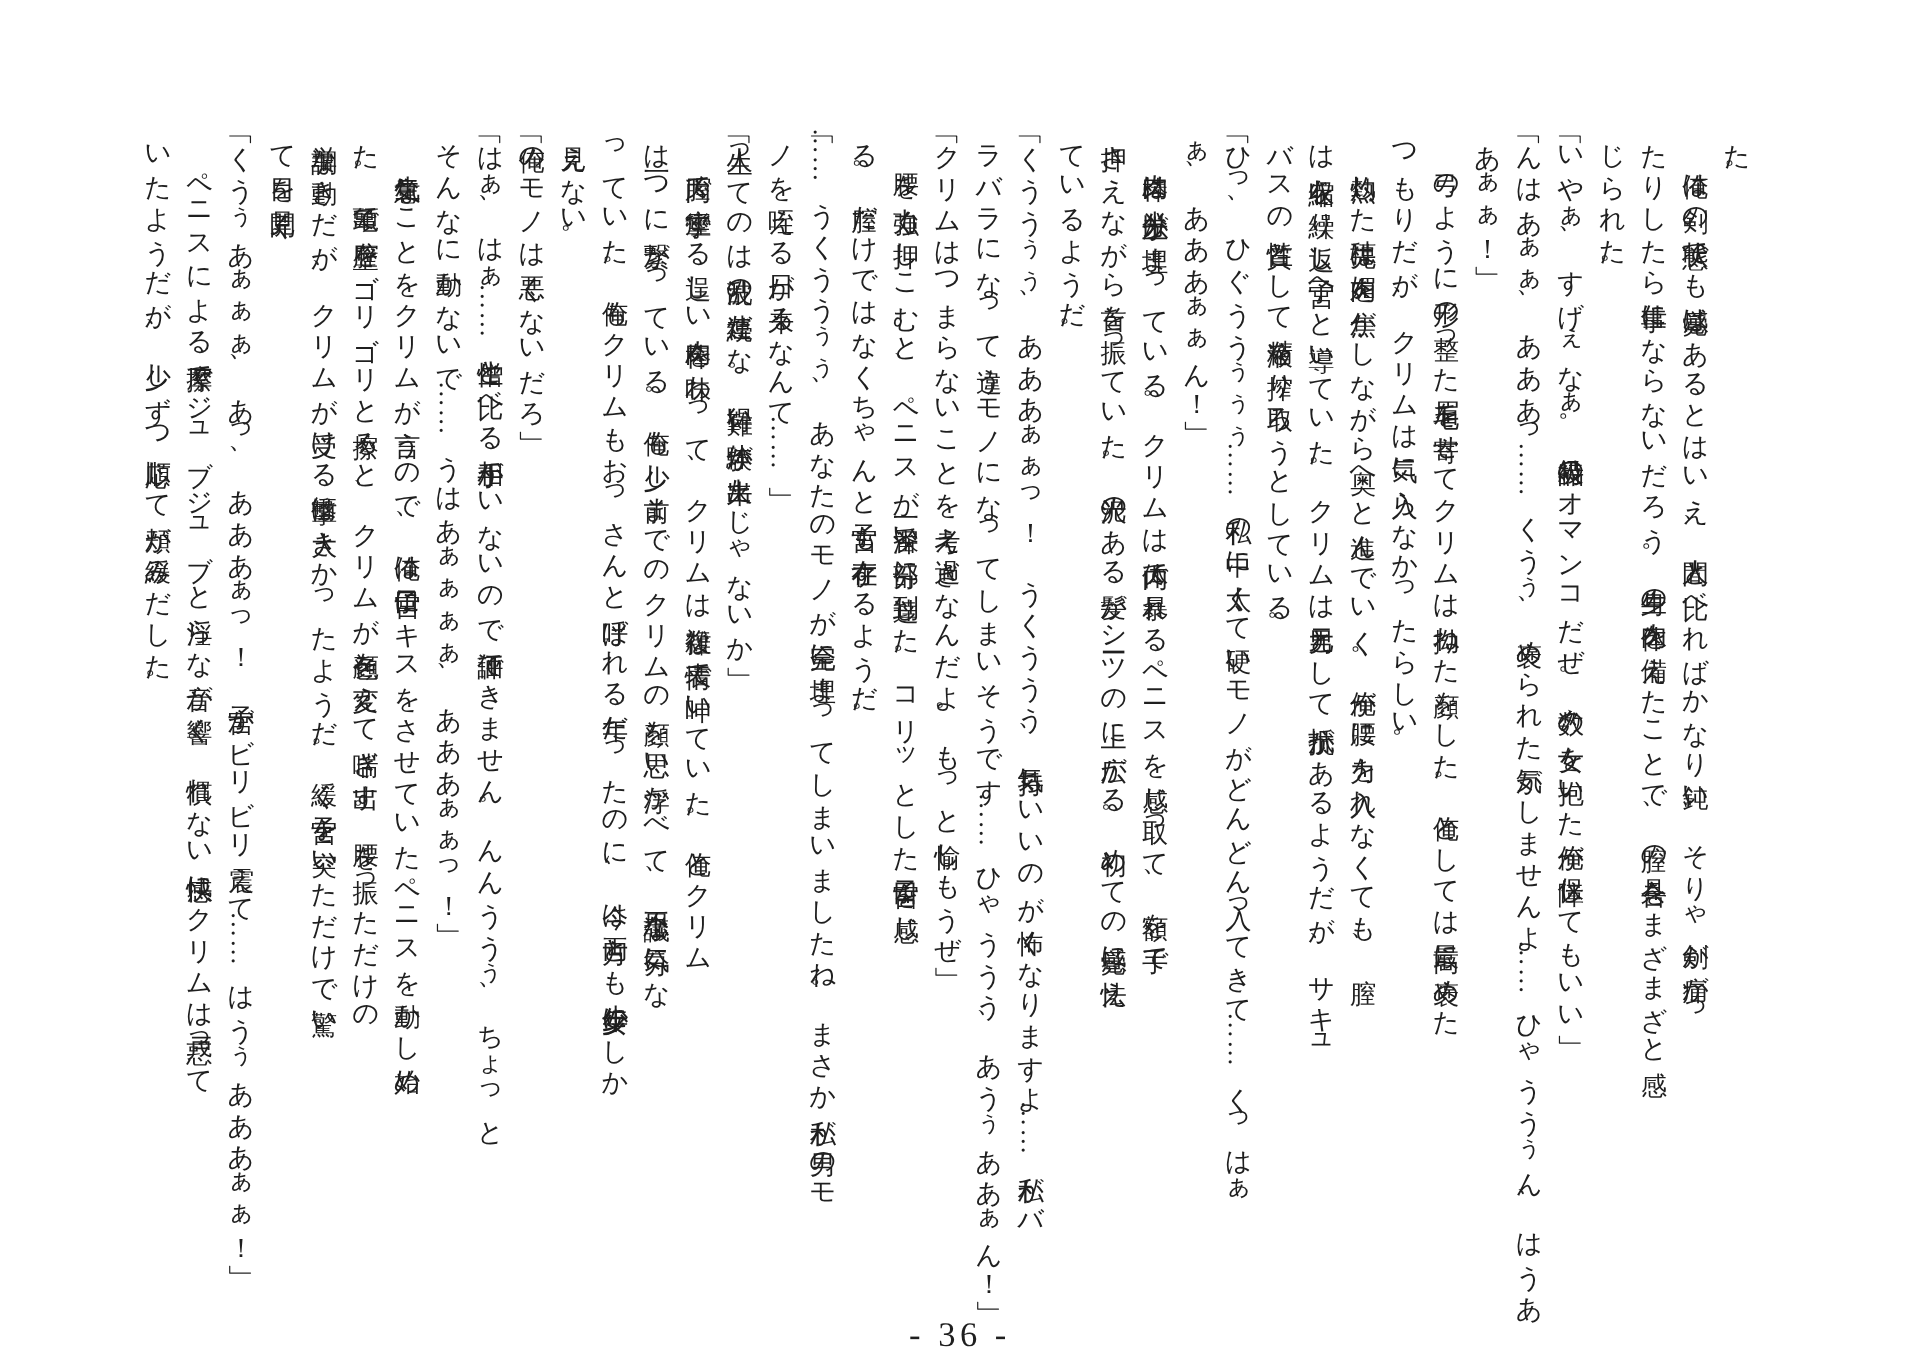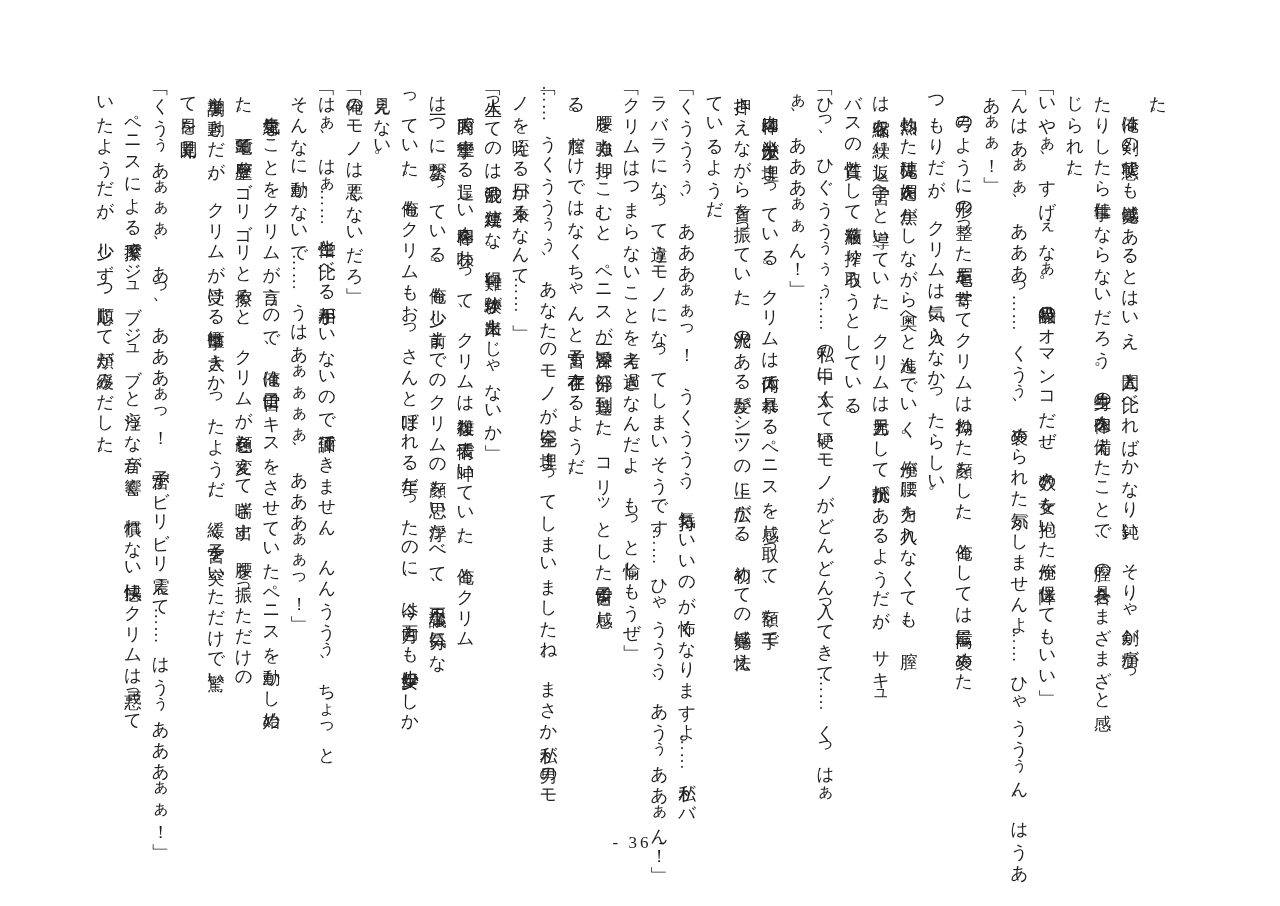--- a/index.html
+++ b/index.html
@@ -26,26 +26,26 @@
     font-size: 17.5px;
     letter-spacing: 1.1px;
     white-space: pre;
   }
   .text-line {
     display: block;
     line-height: 27.7px;
   }
   .page-number {
     position: absolute;
-    top: 833px;
+    top: 877px;
     left: 0;
     width: 100%;
     text-align: center;
     color: #1f1f1f;
-    font-size: 17px;
+    font-size: 23px;
     letter-spacing: 3px;
   }
 </style>
 </head>
 <body>
 
 <div class="page">
   <div class="text-block"><div class="text-line">た。</div><div class="text-line">　俺は剣の状態でも感覚はあるとはいえ、人間と比べればかなり鈍い。そりゃ剣が痛がっ</div><div class="text-line">たりしたら仕事にならないだろう。生身の肉体を備えたことで、膣の具合をまざまざと感</div><div class="text-line">じられた。</div><div class="text-line">「いやぁ、すげぇなぁ。特級品のオマンコだぜ。数々の女を抱いた俺が保障してもいい」</div><div class="text-line">「んはあぁぁ、あああっ……くうぅ、褒められた気がしませんよ……ひゃううぅん、はうあ</div><div class="text-line">あぁぁ！」</div><div class="text-line">　弓のように形の整った眉毛を寄せてクリムは拗ねた顔をした。俺としては最高に褒めた</div><div class="text-line">つもりだが、クリムは気に入らなかったらしい。</div><div class="text-line">　灼熱した穂先は媚肉を焦がしながら奥へと進んでいく。俺が腰に力を入れなくても、膣</div><div class="text-line">は収縮を繰り返し子宮へと導いていた。クリムは元男として抵抗があるようだが、サキュ</div><div class="text-line">バスの性質として精液を搾り取ろうとしている。</div><div class="text-line">「ひっ、ひぐううぅぅぅ……私の中に太くて硬いモノがどんどん入ってきて……くっはぁ</div><div class="text-line">ぁ、あああぁぁん！」</div><div class="text-line">　肉棒は半分以上が埋まっている。クリムは体内で暴れるペニスを感じ取って、額を手で</div><div class="text-line">押さえながら首を振っていた。光沢のある髪がシーツの上に広がる。初めての感覚に怯え</div><div class="text-line">ているようだ。</div><div class="text-line">「くううぅぅ、あああぁぁっ！　うくううう、気持ちいいのが怖くなりますよ……私がバ</div><div class="text-line">ラバラになって違うモノになってしまいそうです……ひゃううう、あうぅああぁん！」</div><div class="text-line">「クリムはつまらないことを考え過ぎなんだよ。もっと愉しもうぜ」</div><div class="text-line">　腰を力強く押しこむと、ペニスが一番深い部分に到達した。コリッとした子宮口を感じ</div><div class="text-line">る。膣だけではなくちゃんと子宮も存在するようだ。</div><div class="text-line">「……うくううぅぅ、あなたのモノが完全に埋まってしまいましたね。まさか私が男のモ</div><div class="text-line">ノを咥える日が来るなんて……」</div><div class="text-line">「人生ってのは波乱の連続だな。得難い体験が出来たじゃないか」</div><div class="text-line">　膣内で痙攣する逞しい肉棒を味わって、クリムは複雑な表情で呻いていた。俺とクリム</div><div class="text-line">は一つに繋がっている。俺も少し前までのクリムの顔を思い浮かべて、不思議な気分にな</div><div class="text-line">っていた。俺もクリムもおっさんと呼ばれる年だったのに、今は両方とも少年少女にしか</div><div class="text-line">見えない。</div><div class="text-line">「俺のモノは悪くないだろ」</div><div class="text-line">「はぁ、はぁ……生憎と比べる相手がいないので評価できません。んんううぅ、ちょっと</div><div class="text-line">そんなに動かないで……うはあぁぁぁぁ、あああぁぁっ！」</div><div class="text-line">　生意気なことをクリムが言うので、俺は子宮口にキスをさせていたペニスを動かし始め</div><div class="text-line">た。亀頭で膣壁をゴリゴリと擦ると、クリムが顔色を変えて喘ぎ出す。腰を振っただけの</div><div class="text-line">単調な動きだが、クリムが受ける衝撃は大きかったようだ。緩く子宮を突いただけで驚い</div><div class="text-line">て目を見開く。</div><div class="text-line">「くうぅあぁぁぁ、あっ、あああぁっ！　子宮がビリビリ震えて……はうぅあああぁぁ！」</div><div class="text-line">　ペニスによる摩擦でジュブジュブと淫らな音が響く。慣れない快感にクリムは戸惑って</div><div class="text-line">いたようだが、少しずつ順応して頬が緩みだした。</div></div>
   <div class="page-number">- 36 -</div>
 </div>

